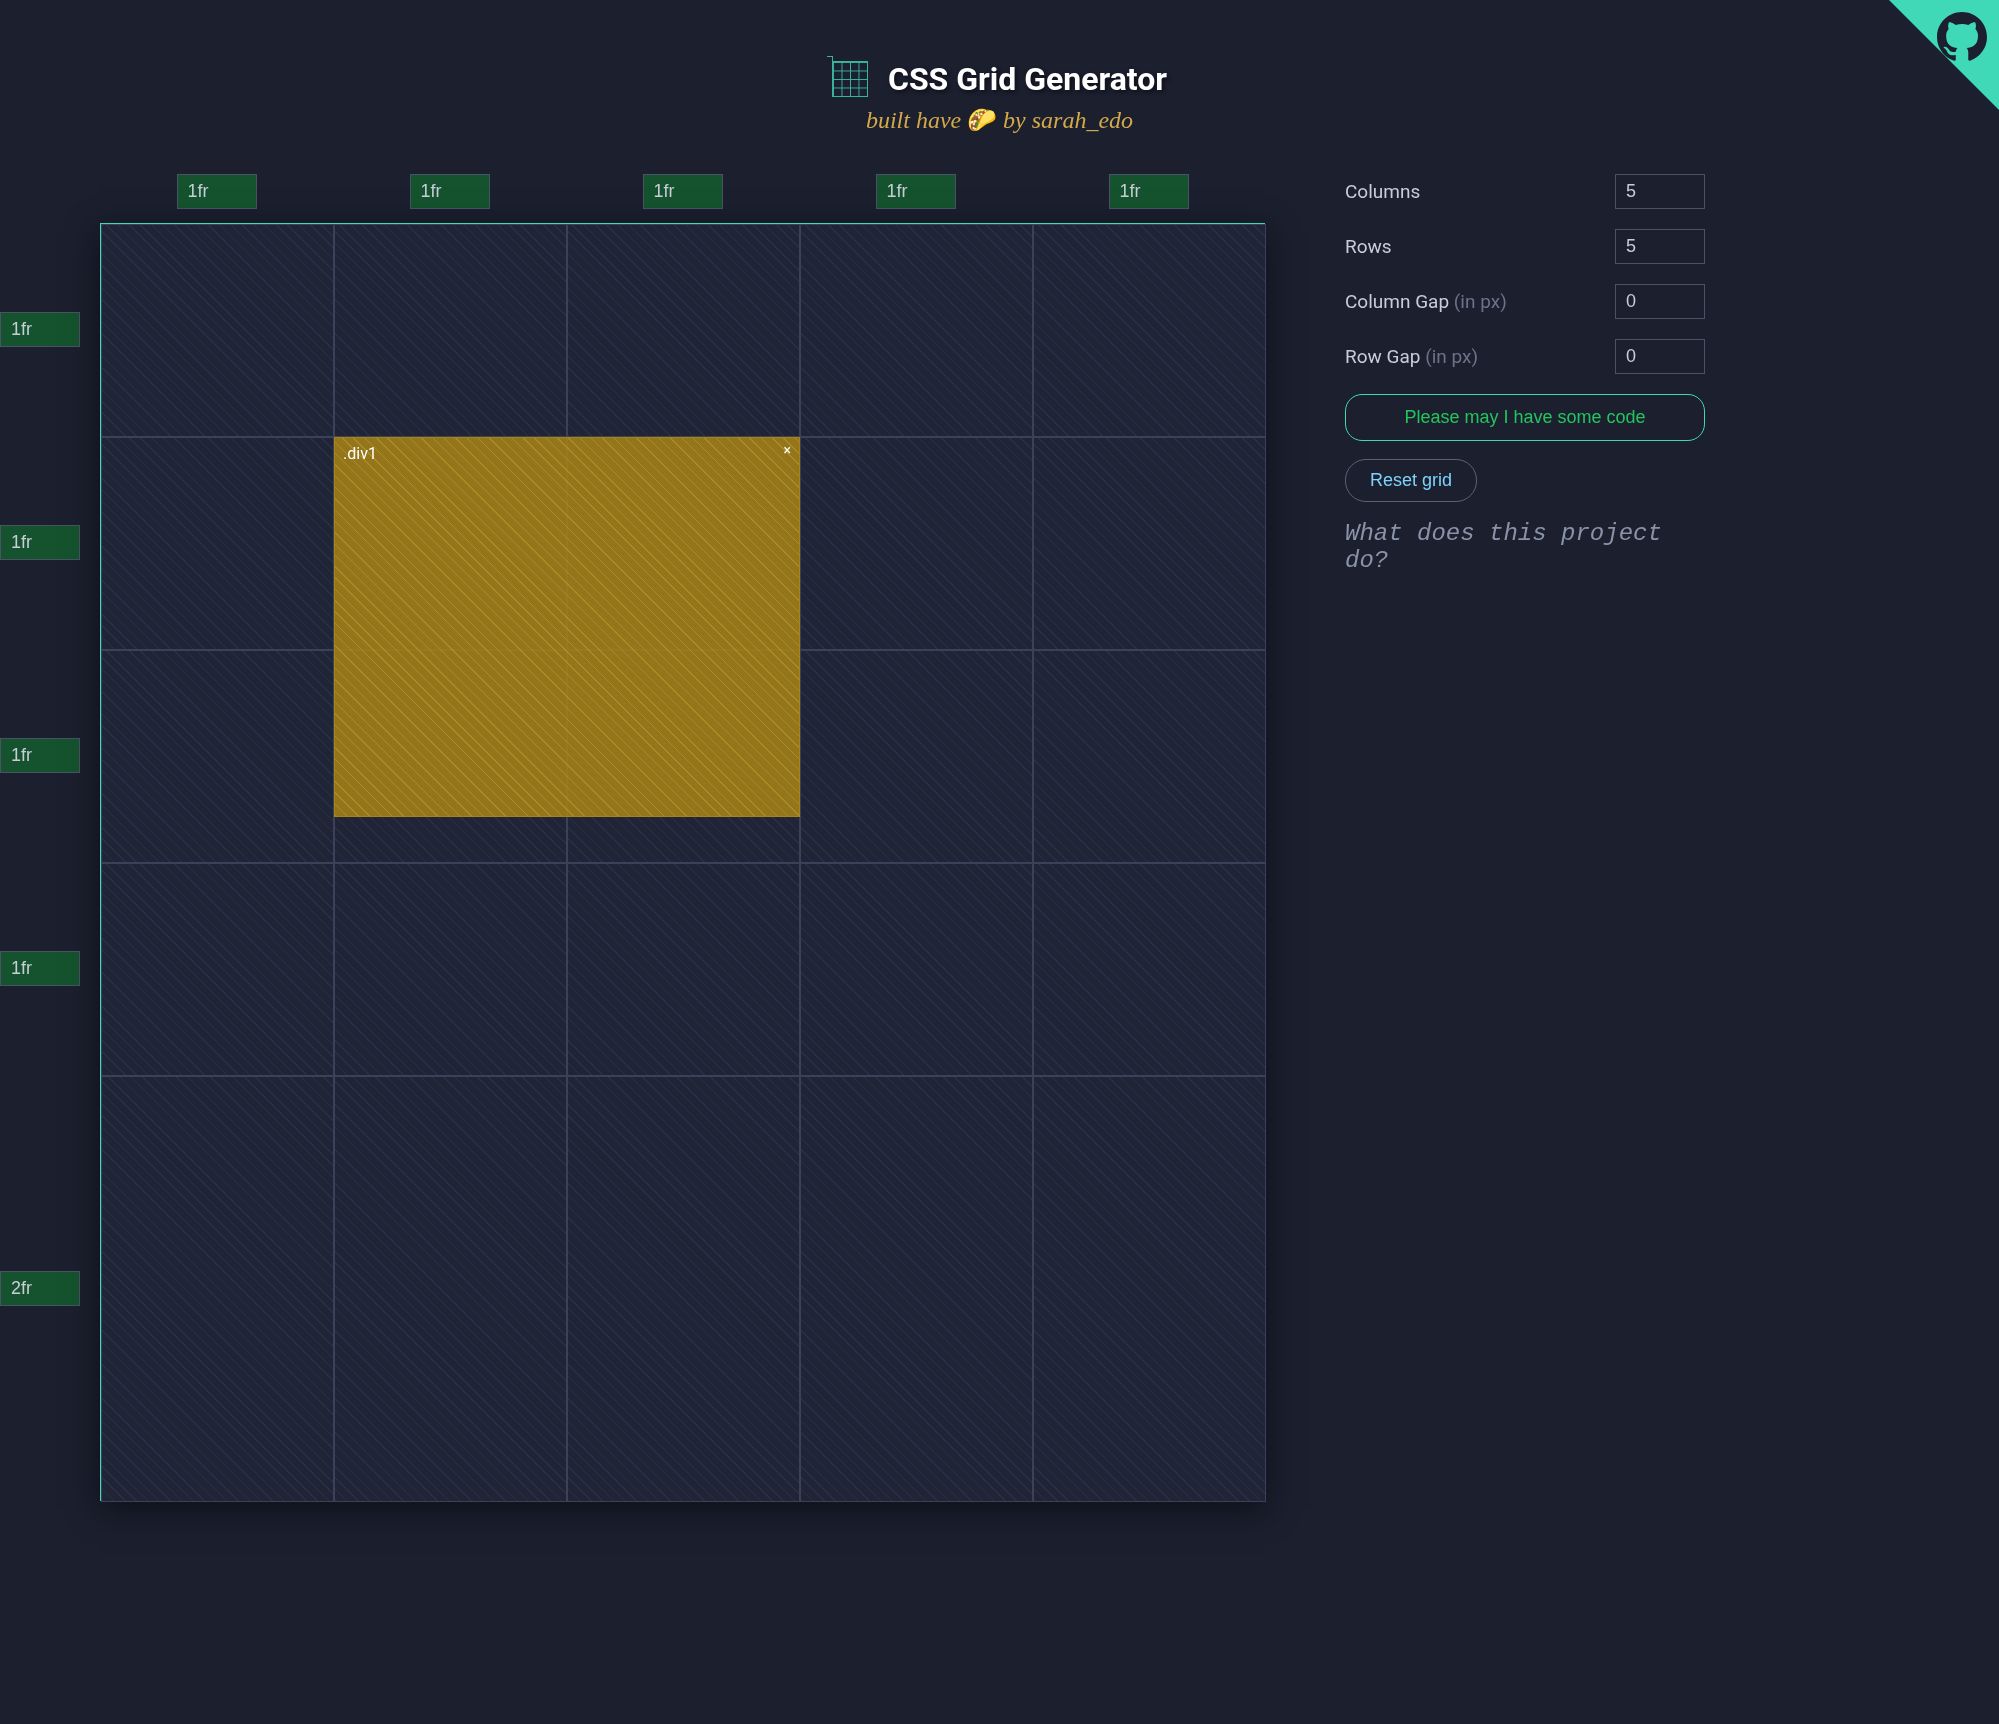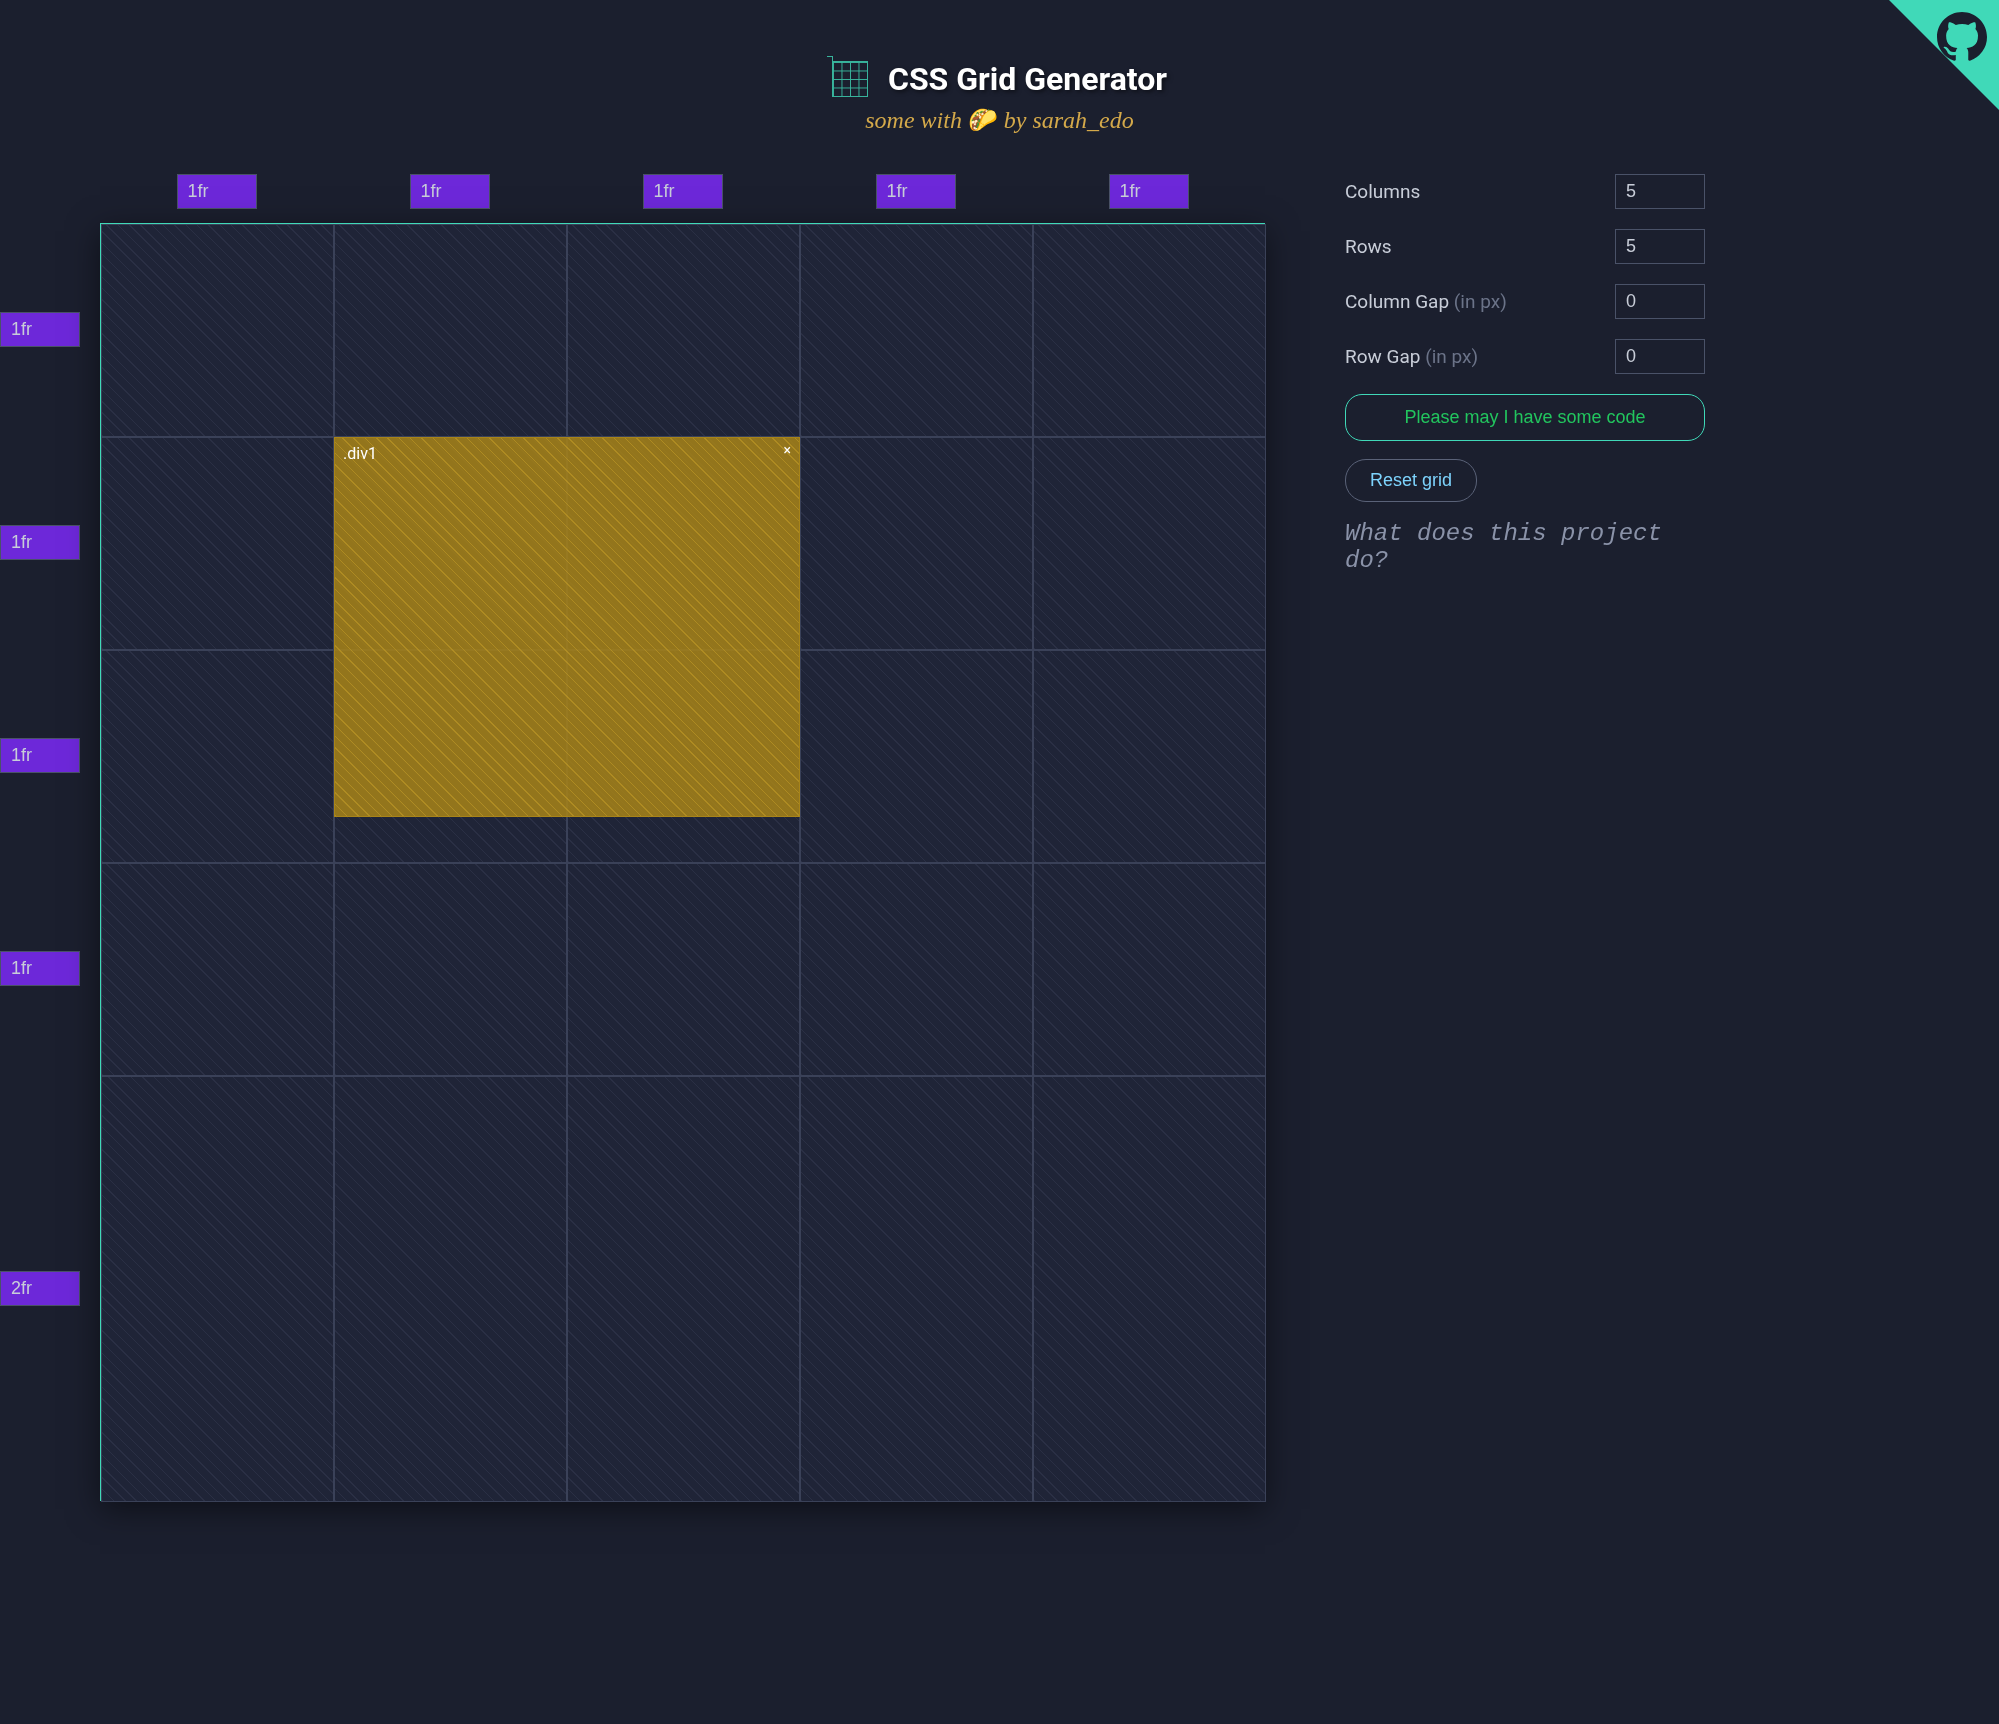--- a/index.html
+++ b/index.html
@@ -79,21 +79,21 @@
   gap: 0;
 }
 .row-headers {
   position: absolute;
   left: -100px;
   top: 0;
   display: grid;
   width: 80px;
 }
 .fr-input {
-  background: #6d28d9;
+  background: #14532d;
   border: 1px solid #4a5268;
   color: #c8cdd8;
   padding: 6px 10px;
   font-size: 18px;
   width: 80px;
   margin: 0 auto;
   text-align: left;
 }
 .grid-container-wrap { position: relative; margin-left: 0; }
 .grid-container {
@@ -185,21 +185,21 @@
       <path d="M8 0C3.58 0 0 3.58 0 8c0 3.54 2.29 6.53 5.47 7.59.4.07.55-.17.55-.38 0-.19-.01-.82-.01-1.49-2.01.37-2.53-.49-2.69-.94-.09-.23-.48-.94-.82-1.13-.28-.15-.68-.52-.01-.53.63-.01 1.08.58 1.23.82.72 1.21 1.87.87 2.33.66.07-.52.28-.87.51-1.07-1.78-.2-3.64-.89-3.64-3.95 0-.87.31-1.59.82-2.15-.08-.2-.36-1.02.08-2.12 0 0 .67-.21 2.2.82.64-.18 1.32-.27 2-.27.68 0 1.36.09 2 .27 1.53-1.04 2.2-.82 2.2-.82.44 1.1.16 1.92.08 2.12.51.56.82 1.27.82 2.15 0 3.07-1.87 3.75-3.65 3.95.29.25.54.73.54 1.48 0 1.07-.01 1.93-.01 2.2 0 .21.15.46.55.38A8.013 8.013 0 0016 8c0-4.42-3.58-8-8-8z"></path>
     </svg>
 </div>
 
 <div class="header">
   <div class="title-row">
     <div class="grid-icon"></div>
     <h1>CSS Grid Generator</h1>
   </div>
   <div class="subtitle">
-    <span>some with</span>
+    <span>built have</span>
     <span class="taco">🌮</span>
     <span>by</span>
     <a>sarah_edo</a>
   </div>
 </div>
 
 <div class="main">
   <div class="grid-area">
     <div class="col-headers" id="col-headers" style="grid-template-columns: 233px 233px 233px 233px 233px; width: 1165px;">
         <div class="col-header-cell">

